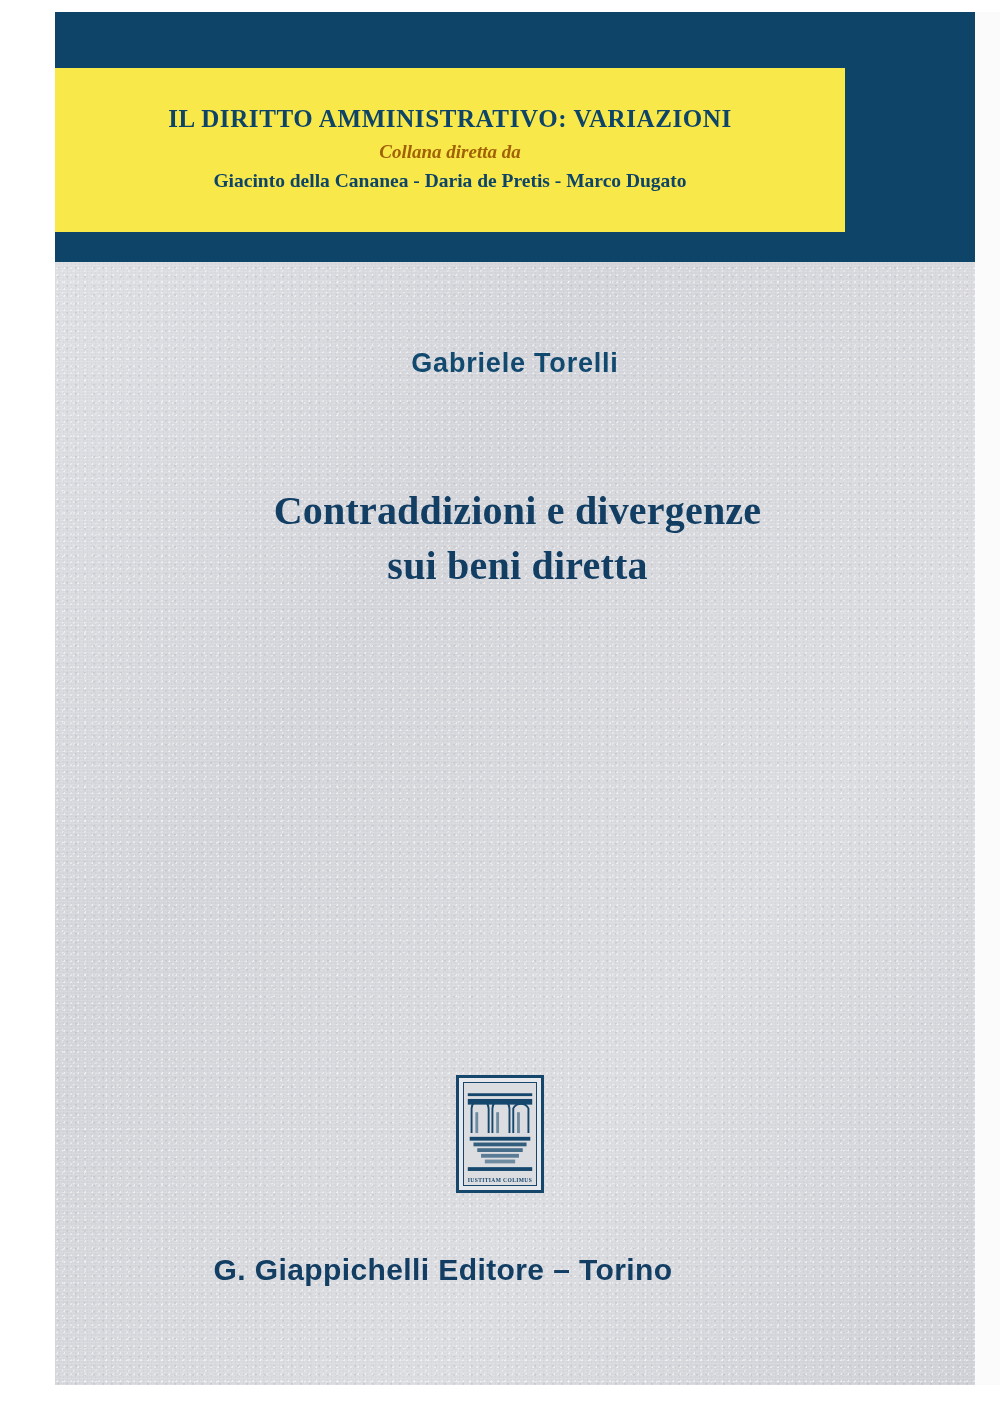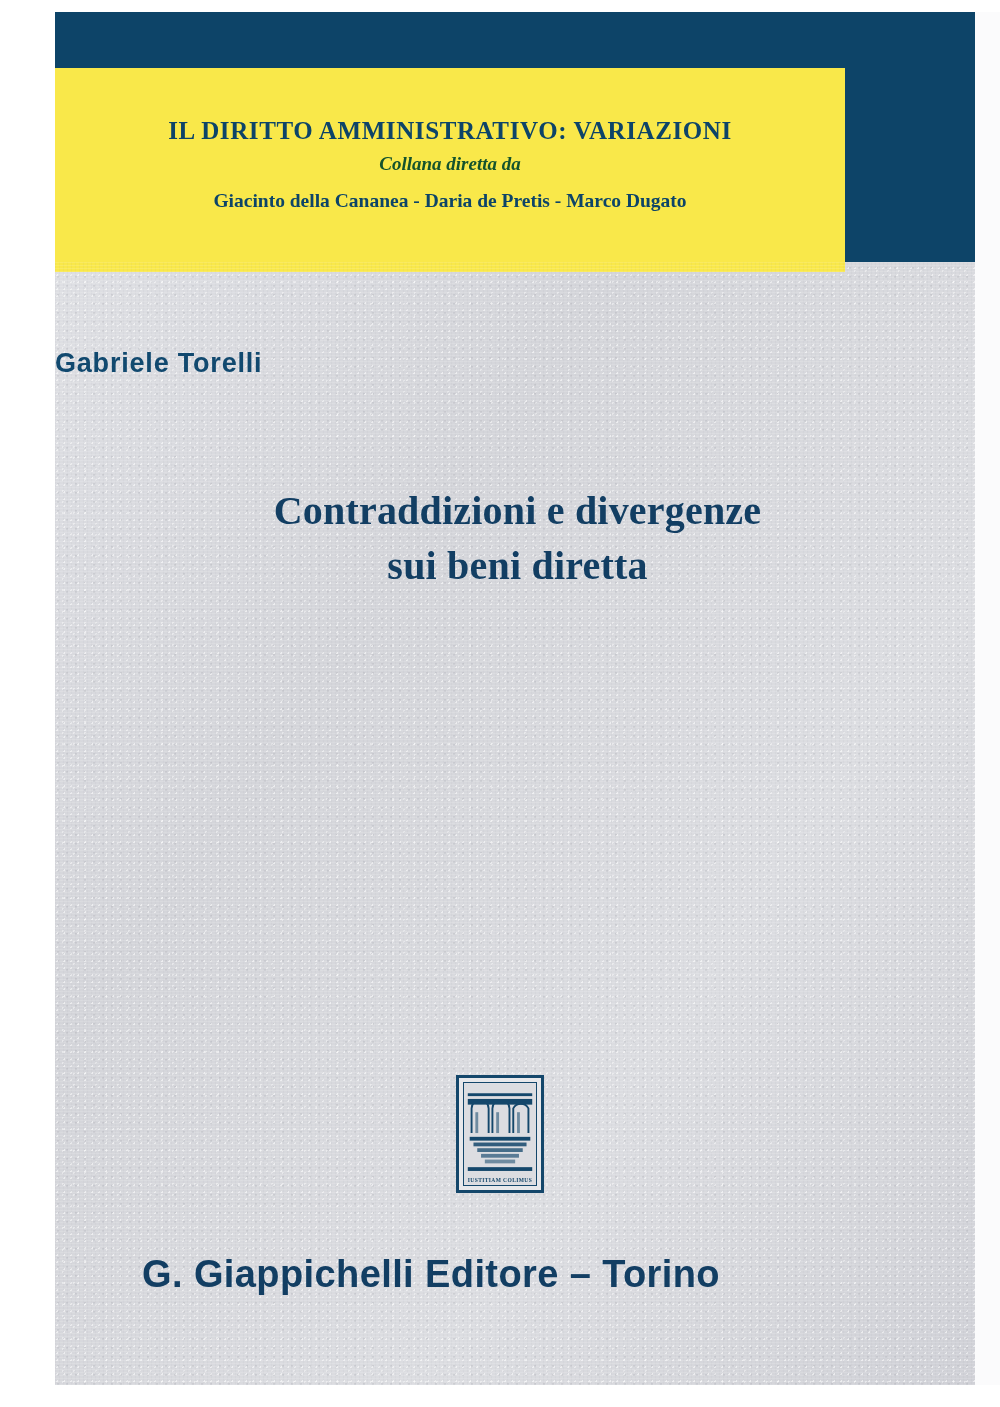--- a/index.html
+++ b/index.html
@@ -74,65 +74,66 @@
     height: 250px;
     background: #0d4468;
   }
 
   
   .yellow-band {
     position: absolute;
     left: 0;
     top: 68px;
     width: 845px;
-    height: 204px;
+    height: 164px;
     background: #f9e84a;
     display: flex;
     flex-direction: column;
     align-items: center;
     justify-content: center;
   }
 
   .series-title {
     color: #0d4468;
     font-family: "Liberation Serif", serif;
     font-weight: bold;
     font-size: 25px;
     letter-spacing: 0.6px;
     margin: 0 0 8px 0;
     text-align: center;
     padding-left: 55px;
   }
   .series-directed-by {
-    color: #14532d;
+    color: #a16207;
     font-family: "Liberation Serif", serif;
     font-weight: bold;
     font-style: italic;
     font-size: 19px;
     margin: 0 0 5px 0;
     text-align: center;
     padding-left: 55px;
   }
   .series-editors-line {
     color: #0d4468;
     font-family: "Liberation Serif", serif;
     font-weight: bold;
     font-size: 19.5px;
     line-height: 1.34;
-    margin: 8px;
+    margin: 0;
     text-align: center;
     padding-left: 55px;
   }
 
   
   .author {
     position: absolute;
     left: 55px;
     top: 348px;
     width: 920px;
+    text-align: center;
     color: #11496f;
     font-family: "Liberation Sans", sans-serif;
     font-weight: bold;
     font-size: 27px;
     letter-spacing: 0.8px;
   }
 
   
   .book-title {
     position: absolute;
@@ -184,28 +185,28 @@
     font-family: "Liberation Serif", serif;
     font-size: 5.5px;
     letter-spacing: 0.4px;
     color: #14476b;
     font-weight: bold;
   }
 
   
   .publisher {
     position: absolute;
-    left: 43px;
+    left: 55px;
     top: 1253px;
     width: 776px;
     text-align: center;
     color: #123e63;
     font-family: "Liberation Sans", sans-serif;
     font-weight: bold;
-    font-size: 38px;
+    font-size: 30px;
     letter-spacing: 0.4px;
   }
 
   
   .speckle {
     position: absolute;
     left: 55px;
     top: 262px;
     width: 920px;
     height: 1123px;

